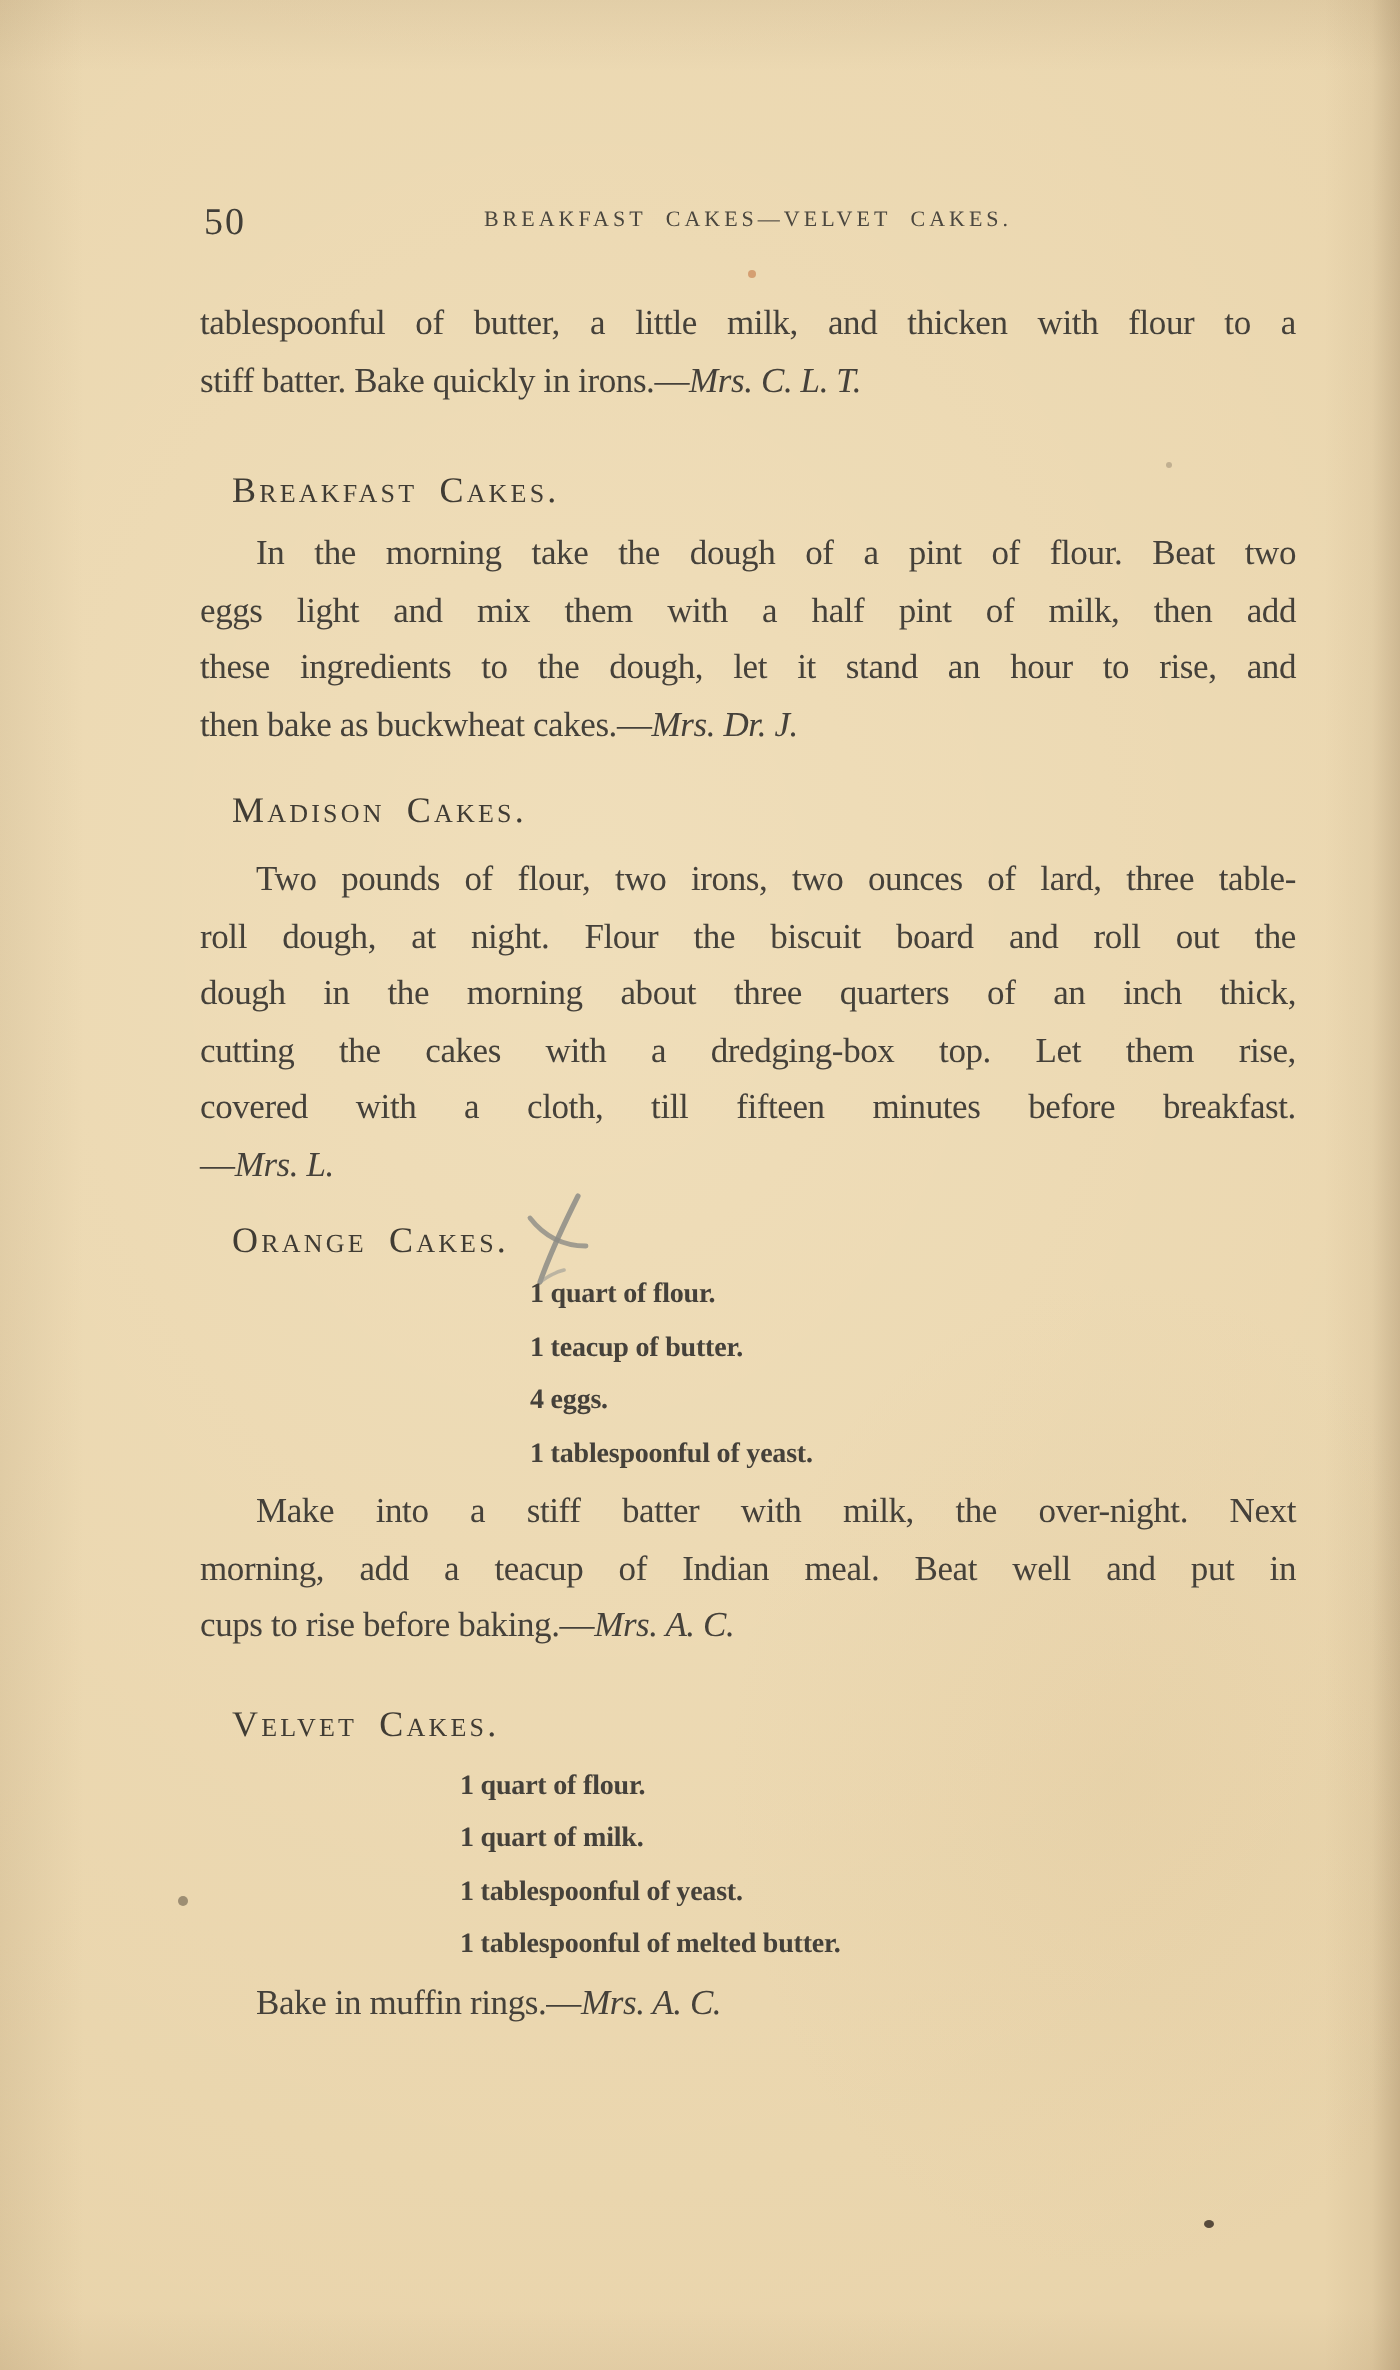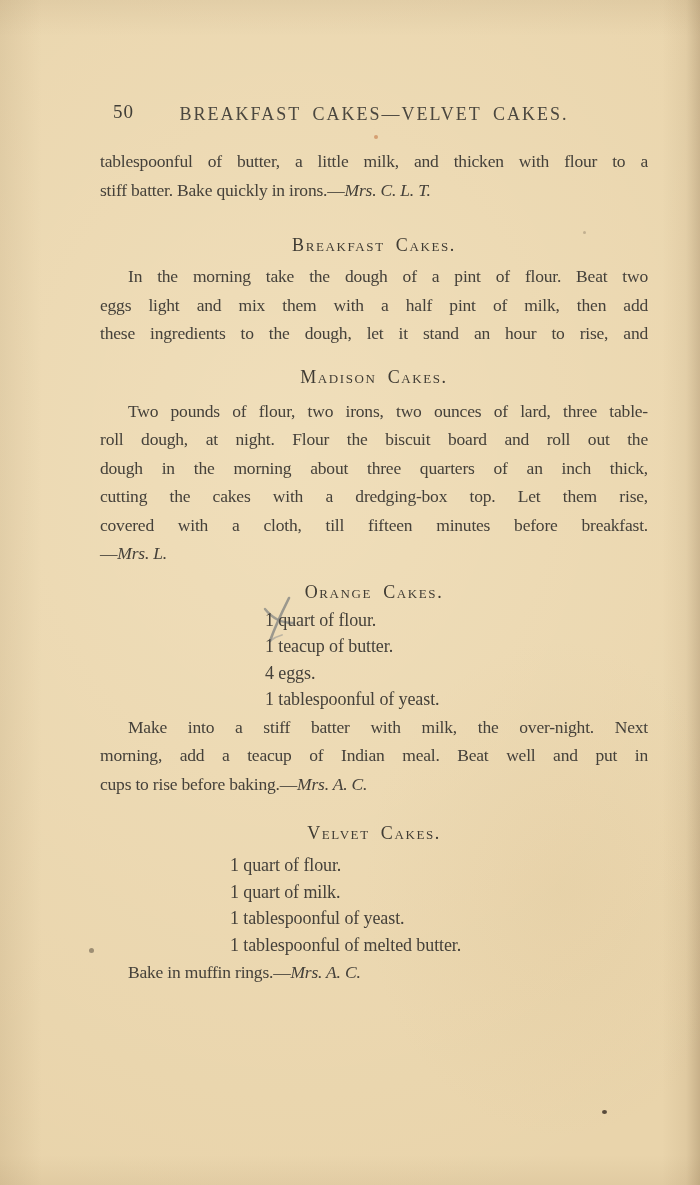--- a/index.html
+++ b/index.html
@@ -15,39 +15,39 @@
       radial-gradient(ellipse 40% 30% at 80% 75%, rgba(210,180,130,0.18), rgba(210,180,130,0) 70%),
       linear-gradient(to right, rgba(125,95,55,0.12), rgba(125,95,55,0) 42px),
       linear-gradient(to left, rgba(105,75,40,0.26), rgba(140,110,70,0.10) 14px, rgba(140,110,70,0) 38px),
       linear-gradient(to bottom, rgba(125,95,55,0.10), rgba(125,95,55,0) 36px),
       linear-gradient(to top, rgba(125,95,55,0.08), rgba(125,95,55,0) 30px),
       #e9d4ab;
   }
   .content{position:absolute;left:100px;top:100px;width:548px;}
 
   .page-header{position:relative;height:26px;}
-  .pagenum{position:absolute;left:13px;top:1px;font-size:19px;letter-spacing:1px;color:#413e37;}
+  .pagenum{position:absolute;left:2px;top:1px;font-size:19px;letter-spacing:1px;color:#413e37;}
   .running-head{
-    text-align:center;font-size:18px;letter-spacing:2px;word-spacing:5px;
+    text-align:center;font-size:11px;letter-spacing:2px;word-spacing:5px;
     padding-top:4px;color:#4b473f;
   }
 
   .para{font-size:17.5px;line-height:28.5px;letter-spacing:-0.2px;}
   .line{text-align:justify;text-align-last:justify;}
   .line.first{text-indent:28px;}
   .line.last{text-align-last:left;}
   .attrib{font-style:italic;}
 
   .recipe-heading{
-    margin:4px;text-align:center;font-weight:400;
+    margin:16px;text-align:left;font-weight:400;
     font-size:18px;line-height:24px;
     font-variant:small-caps;letter-spacing:1.6px;word-spacing:5px;
     color:#403c34;
   }
-  .ingredients{list-style:none;margin:0;padding:0;font-size:18px;line-height:26.5px;letter-spacing:-0.1px;}
+  .ingredients{list-style:none;margin:0;padding:0;font-size:14px;line-height:26.5px;letter-spacing:-0.1px;font-weight:bold;}
 
   
   .sec-0{margin-top:21px;}
   .sec-1 .recipe-heading{margin-top:29px;margin-bottom:5px;}
   .sec-2 .recipe-heading{margin-top:17px;margin-bottom:8px;}
   .sec-3 .recipe-heading{margin-top:12px;margin-bottom:3px;}
   .sec-4 .recipe-heading{margin-top:23px;margin-bottom:7px;}
   .sec-3 .ingredients{margin-left:165px;}
   .sec-4 .ingredients{margin-left:130px;}
 
@@ -91,20 +91,21 @@
           </div>
   </section>
 
   <section class="recipe-section sec-1">
     <h2 class="recipe-heading">Breakfast Cakes.</h2>
 
     <div class="para">
             <div class="line first"><span class="t">In the morning take the dough of a pint of flour.  Beat two</span></div>
             <div class="line"><span class="t">eggs light and mix them with a half pint of milk, then add</span></div>
             <div class="line"><span class="t">these ingredients to the dough, let it stand an hour to rise, and</span></div>
+            <div class="line last"><span class="t">then bake as buckwheat cakes.—</span><em class="attrib">Mrs. Dr. J.</em></div>
           </div>
   </section>
 
   <section class="recipe-section sec-2">
     <h2 class="recipe-heading">Madison Cakes.</h2>
 
     <div class="para">
             <div class="line first"><span class="t">Two pounds of flour, two irons, two ounces of lard, three table-</span></div>
             <div class="line"><span class="t">roll dough, at night.  Flour the biscuit board and roll out the</span></div>
             <div class="line"><span class="t">dough in the morning about three quarters of an inch thick,</span></div>

